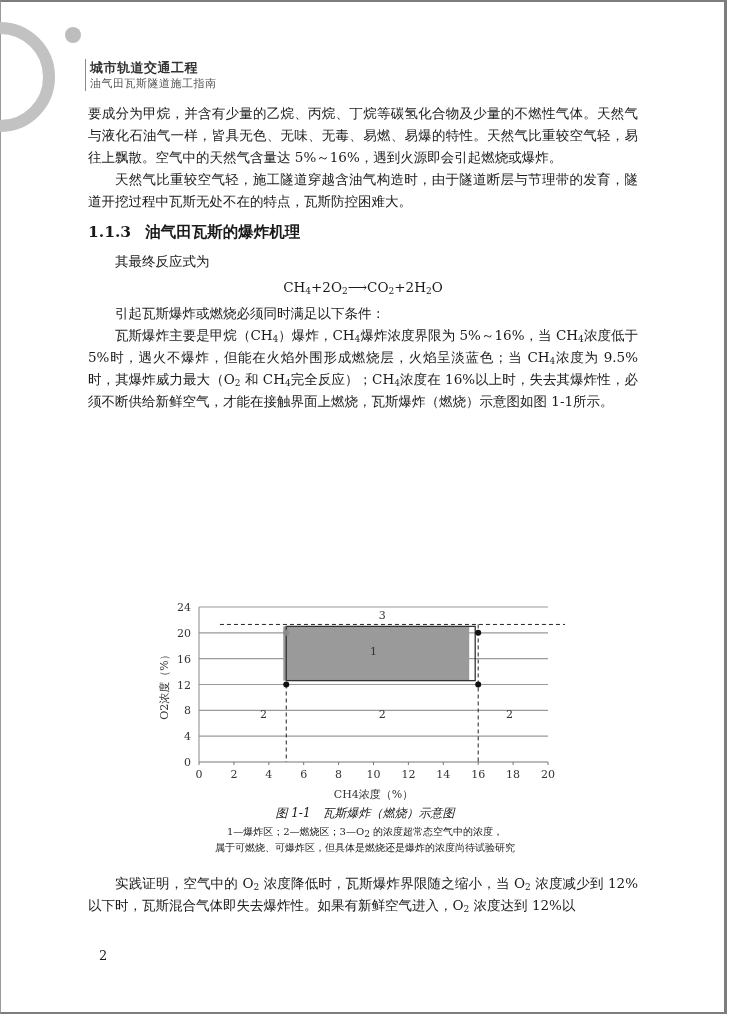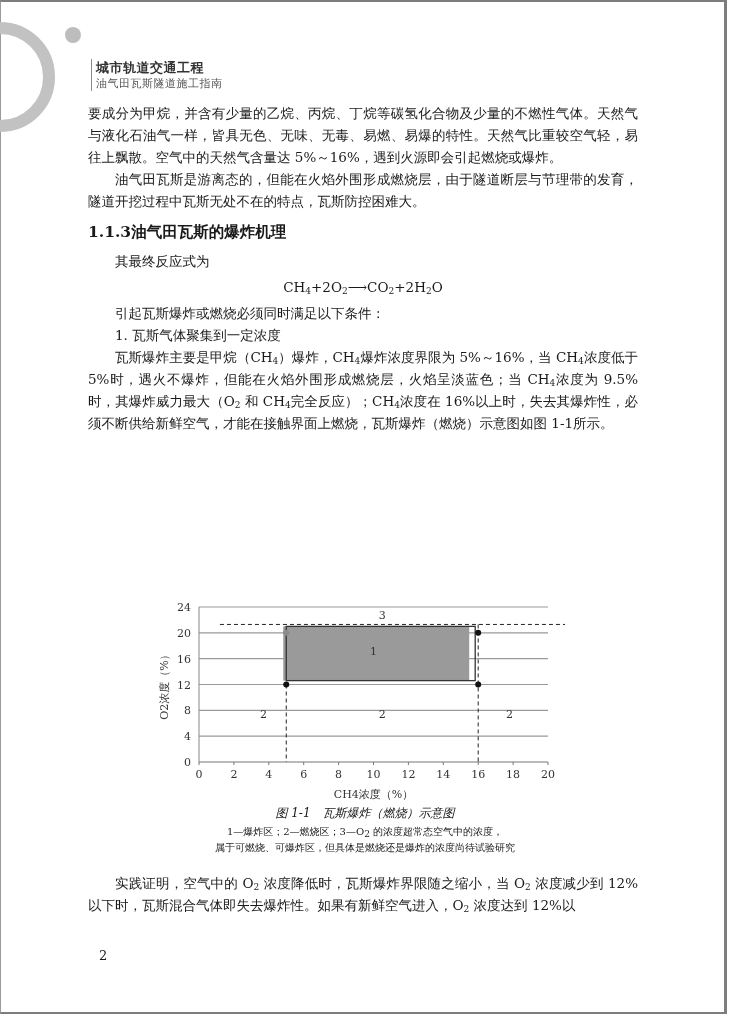--- a/index.html
+++ b/index.html
@@ -5,29 +5,29 @@
   html, body { margin:0; padding:0; background:#fff; }
   body { width:730px; height:1017px; position:relative; overflow:hidden;
          font-family:"DejaVu Serif","Liberation Serif",serif; color:#1a1a1a; }
   .frame { position:absolute; left:0; top:0; width:727px; height:1014px;
            border-top:2px solid #7d7d7d; border-right:3px solid #7d7d7d;
            border-bottom:2px solid #7d7d7d; border-left:1px solid #9a9a9a; box-sizing:border-box; }
   .deco-ring { position:absolute; left:-55px; top:22px; width:110px; height:110px;
                border:12px solid #c2c2c2; border-radius:50%; box-sizing:border-box; }
   .deco-dot { position:absolute; left:65px; top:27px; width:16px; height:16px; border-radius:50%; background:#bdbdbd; }
   .header { position:absolute; left:85px; top:59px; border-left:1px solid #8a8a8a; padding-left:4px;
-            font-family:"DejaVu Sans","Liberation Sans",sans-serif;margin-left:6px; }
+            font-family:"DejaVu Sans","Liberation Sans",sans-serif; }
   .series-title { font-size:13px; font-weight:bold; color:#333; letter-spacing:0.5px; line-height:17px; }
   .book-title { font-size:11px; color:#555; letter-spacing:0.5px; line-height:15px; }
   .content { position:absolute; left:88px; top:102px; width:550px; }
   p { margin:0; font-size:13.5px; line-height:22px; text-align:justify; }
   .indent { text-indent:2em; }
   h3 { margin:6px 0 4px 0; font-size:15.5px; font-weight:bold; line-height:28px;
        font-family:"DejaVu Sans","Liberation Sans",sans-serif; }
-  h3 .num { font-family:"DejaVu Serif","Liberation Serif",serif; }
+  h3 .num { font-family:"DejaVu Serif","Liberation Serif",serif; margin-right:14px; }
   .formula { text-align:center; font-size:13.5px; line-height:26px; margin:2px 0; }
   sub { font-size:9px; vertical-align:-2px; line-height:0; }
   .figure { position:absolute; left:150px; top:598px; width:420px; height:210px; }
   .caption { position:absolute; left:0; width:730px; text-align:center; }
   .cap-title { top:805px; font-size:12px; line-height:16px;font-style:italic; }
   .cap-note { font-size:10px; line-height:15px; }
   .cap-note1 { top:824px; }
   .cap-note2 { top:840px; }
   .lower { position:absolute; left:88px; top:872px; width:550px; }
   .page-num { position:absolute; left:99px; top:948px; font-size:13px; }
@@ -39,30 +39,29 @@
 <div class="deco-ring"></div>
 <div class="deco-dot"></div>
 
 <div class="header">
   <div class="series-title">城市轨道交通工程</div>
   <div class="book-title">油气田瓦斯隧道施工指南</div>
 </div>
 
 <div class="content">
   <p>要成分为甲烷，并含有少量的乙烷、丙烷、丁烷等碳氢化合物及少量的不燃性气体。天然气与液化石油气一样，皆具无色、无味、无毒、易燃、易爆的特性。天然气比重较空气轻，易往上飘散。空气中的天然气含量达 5%～16%，遇到火源即会引起燃烧或爆炸。</p>
-  <p class="indent">油气田瓦斯是游离态的，但能在火焰外围形成燃烧层，由于隧道断层与节理带的发育，隧道开挖过程中瓦斯无处不在的特点，瓦斯防控困难大。</p>
+  <p class="indent">天然气比重较空气轻，施工隧道穿越含油气构造时，由于隧道断层与节理带的发育，隧道开挖过程中瓦斯无处不在的特点，瓦斯防控困难大。</p>
 
   <h3>
     <span class="num">1.1.3</span><span>油气田瓦斯的爆炸机理</span>
   </h3>
   <p class="indent">其最终反应式为</p>
   <div class="formula"><span>CH</span><sub>4</sub><span>+2O</span><sub>2</sub><span>⟶CO</span><sub>2</sub><span>+2H</span><sub>2</sub><span>O</span></div>
 
   <p class="indent">引起瓦斯爆炸或燃烧必须同时满足以下条件：</p>
-  <p class="indent">1. 瓦斯气体聚集到一定浓度</p>
   <p class="indent"><span>瓦斯爆炸主要是甲烷（CH</span><sub>4</sub><span>）爆炸，CH</span><sub>4</sub><span>爆炸浓度界限为 5%～16%，当 CH</span><sub>4</sub><span>浓度低于 5%时，遇火不爆炸，但能在火焰外围形成燃烧层，火焰呈淡蓝色；当 CH</span><sub>4</sub><span>浓度为 9.5%时，其爆炸威力最大（O</span><sub>2</sub><span> 和 CH</span><sub>4</sub><span>完全反应）；CH</span><sub>4</sub><span>浓度在 16%以上时，失去其爆炸性，必须不断供给新鲜空气，才能在接触界面上燃烧，瓦斯爆炸（燃烧）示意图如图 1-1所示。</span></p>
 </div>
 
 <svg class="figure" viewBox="0 0 420 210" width="420" height="210">
   <g id="grid">
       <line x1="49" x2="398" y1="164" y2="164" stroke="#777" stroke-width="1.2"></line>
       <line x1="49" x2="398" y1="138.16666666666666" y2="138.16666666666666" stroke="#9a9a9a" stroke-width="1.2"></line>
       <line x1="49" x2="398" y1="112.33333333333334" y2="112.33333333333334" stroke="#9a9a9a" stroke-width="1.2"></line>
       <line x1="49" x2="398" y1="86.5" y2="86.5" stroke="#9a9a9a" stroke-width="1.2"></line>
       <line x1="49" x2="398" y1="60.66666666666667" y2="60.66666666666667" stroke="#9a9a9a" stroke-width="1.2"></line>

